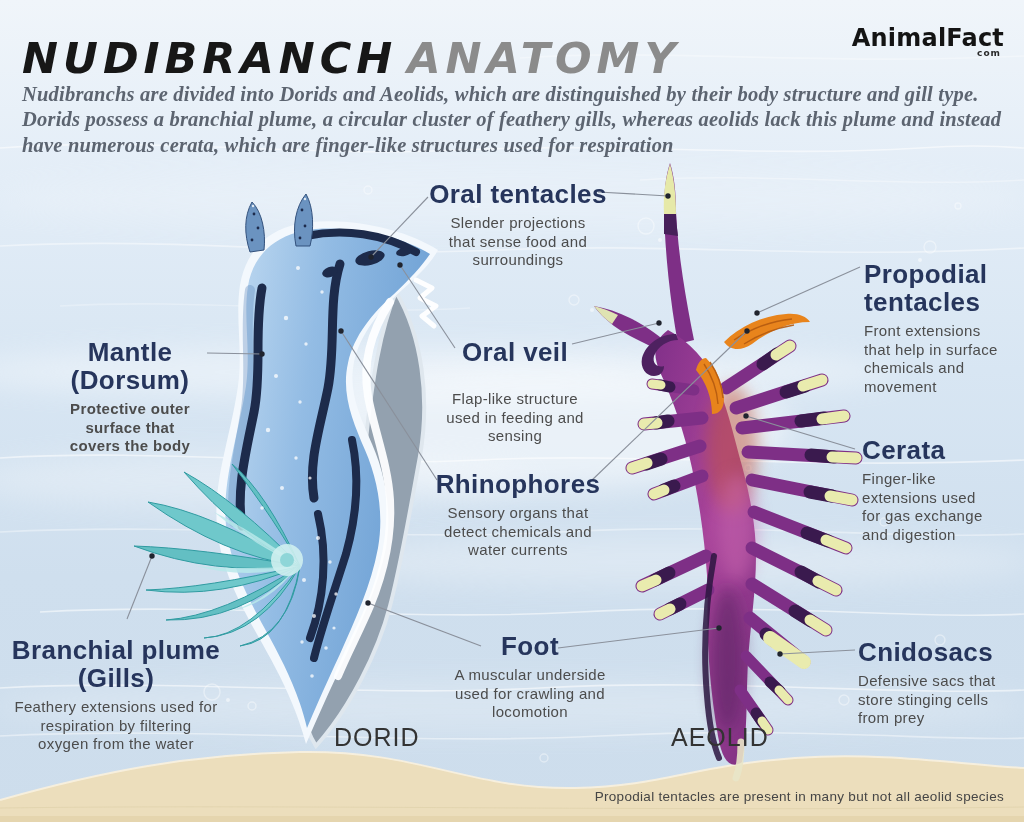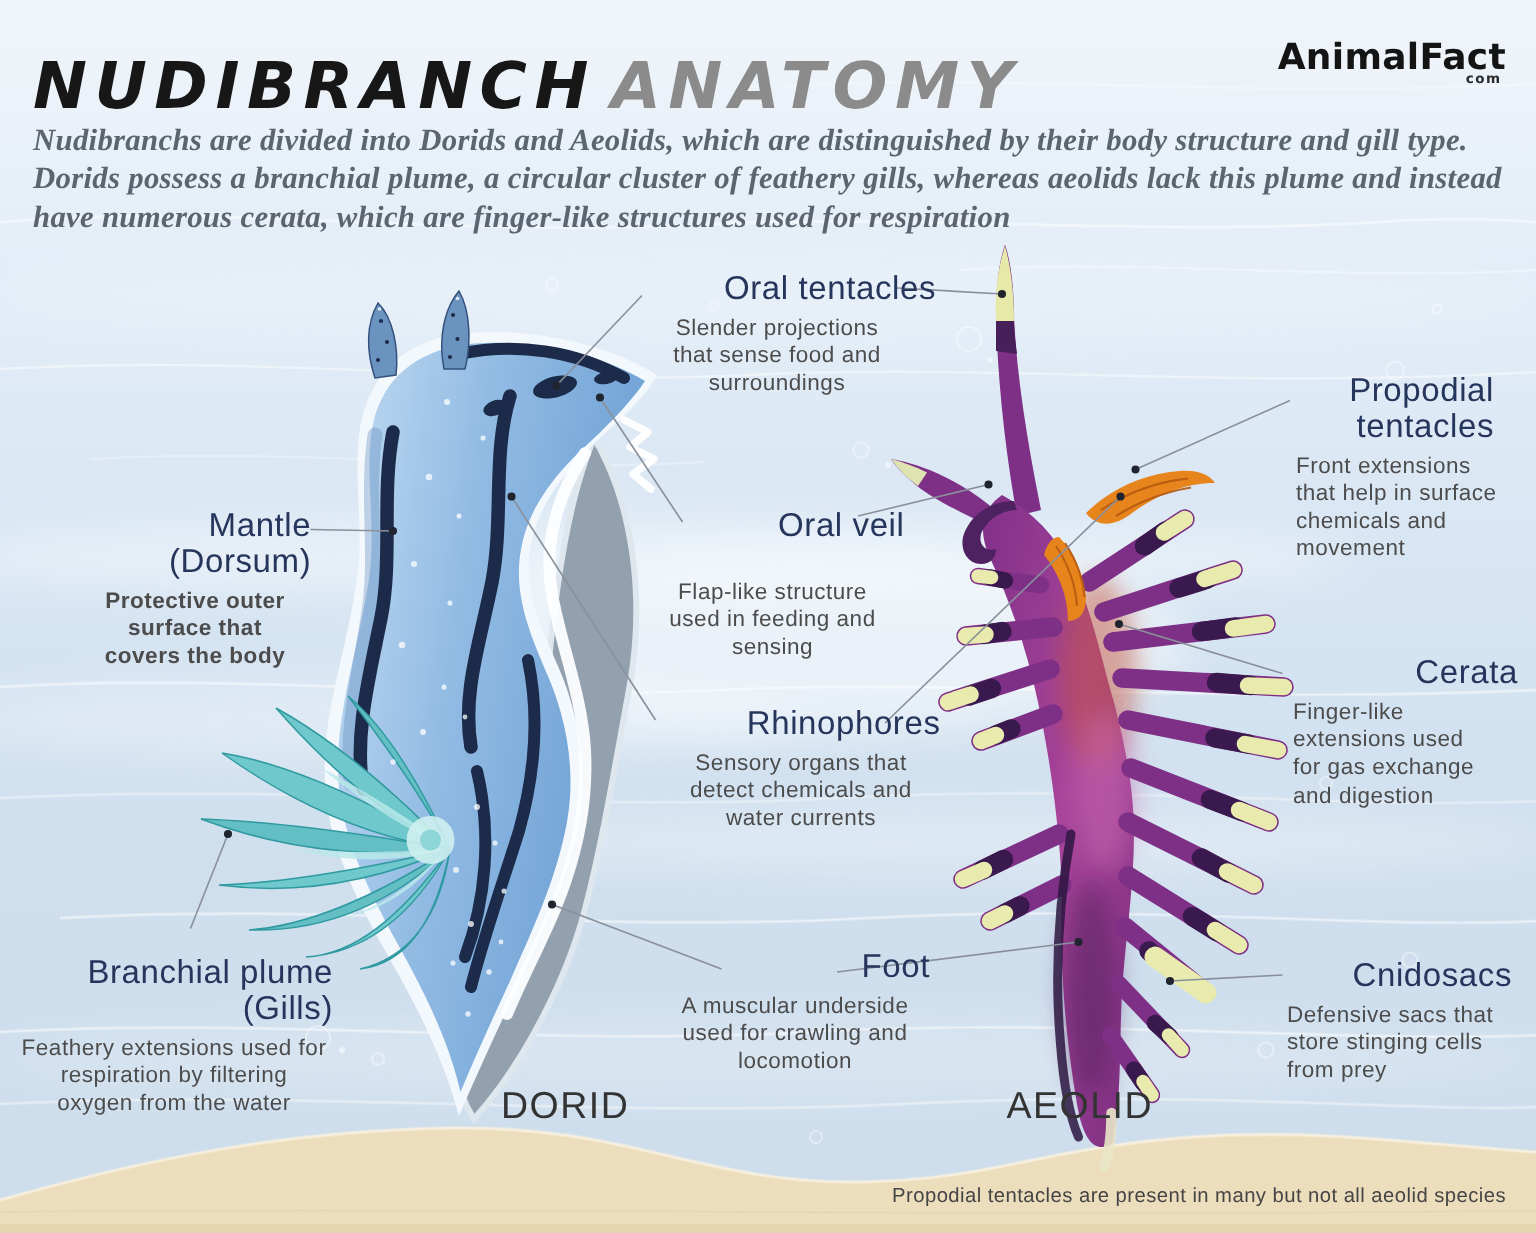--- a/index.html
+++ b/index.html
@@ -18,39 +18,39 @@
   .logo{position:absolute;right:20px;top:24px;text-align:right;font-family:"DejaVu Sans",sans-serif;}
   .logo .lg1{font-weight:bold;font-size:24px;color:#141414;letter-spacing:0.2px;}
   .logo .lg2{display:block;font-size:9px;font-weight:bold;color:#2a2a2a;margin-top:-4px;padding-right:3px;letter-spacing:1px;}
 
   .intro{position:absolute;left:22px;top:82px;width:992px;margin:0;
     font-family:"Liberation Serif",serif;font-style:italic;font-weight:bold;
     font-size:20.5px;line-height:1.24;color:#5c6470;letter-spacing:0.2px;}
 
   
   .lbl{position:absolute;}
-  .lbl-h{margin:0;font-size:22px;font-weight:normal;color:#26355c;line-height:1.08;letter-spacing:0.4px;text-align:right;}
+  .lbl-h{margin:0;font-size:26px;font-weight:bold;color:#26355c;line-height:1.08;letter-spacing:0.4px;}
   .lbl-d{margin:6px auto 0 auto;font-size:15px;color:#4c4c4c;line-height:1.24;letter-spacing:0.35px;}
   .ctr{text-align:center;}
   .lft{text-align:left;}
   .lft .lbl-d{margin-left:0;}
 
   .lbl-oral-tentacles{left:412px;top:180px;width:212px;}
   .lbl-oral-tentacles .lbl-d{width:142px;}
   .lbl-propodial{left:864px;top:248px;width:140px;}
-  .lbl-propodial .lbl-h{max-width:132px;}
+  .lbl-propodial .lbl-h{max-width:132px;margin-top:12px;}
   .lbl-propodial .lbl-d{width:140px;}
   .lbl-mantle{left:30px;top:338px;width:200px;}
   .lbl-mantle .lbl-h{max-width:155px;margin:0 auto;}
   .lbl-mantle .lbl-d{width:135px;font-weight:bold;}
   .lbl-oral-veil{left:427px;top:338px;width:176px;}
   .lbl-oral-veil .lbl-d{width:140px;margin-top:24px;}
   .lbl-cerata{left:862px;top:436px;width:150px;}
   .lbl-cerata .lbl-d{width:128px;}
-  .lbl-rhinophores{left:441px;top:470px;width:186px;}
+  .lbl-rhinophores{left:425px;top:470px;width:186px;}
   .lbl-rhinophores .lbl-d{width:148px;}
   .lbl-branchial{left:8px;top:636px;width:216px;}
   .lbl-branchial .lbl-h{max-width:212px;margin:0 auto;}
   .lbl-branchial .lbl-d{width:205px;}
   .lbl-foot{left:440px;top:632px;width:180px;}
   .lbl-foot .lbl-d{width:155px;}
   .lbl-cnidosacs{left:858px;top:638px;width:150px;}
   .lbl-cnidosacs .lbl-d{width:138px;}
 
   .specimen{position:absolute;font-size:25px;color:#333;letter-spacing:1px;}

